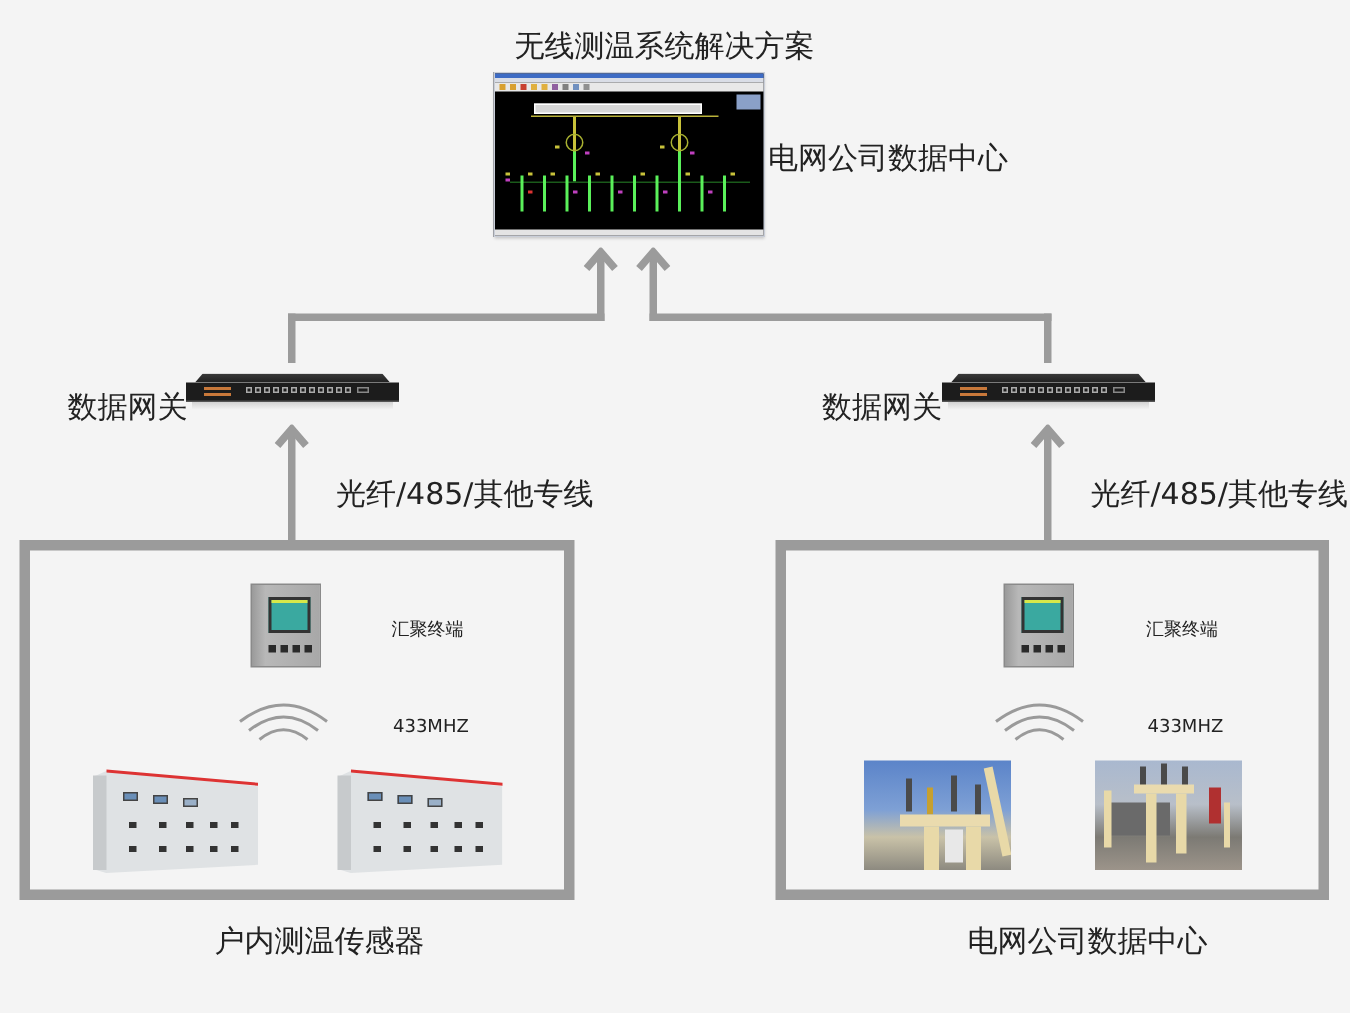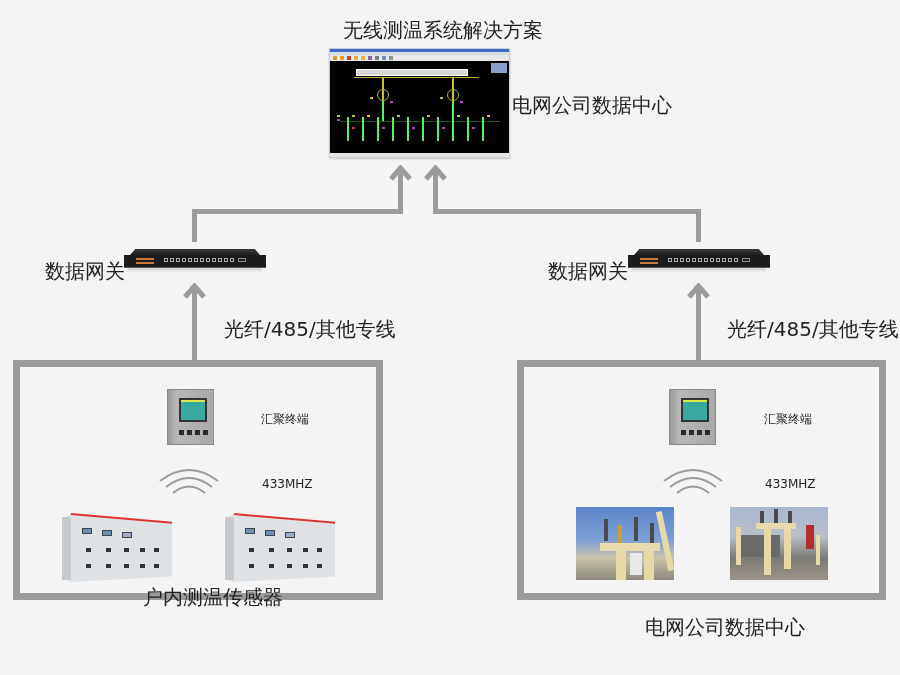--- a/index.html
+++ b/index.html
@@ -245,21 +245,21 @@
   <div class="cab-cell" style="left:62px;top:40px"></div>
   <div class="cab-cell" style="left:78px;top:40px"></div>
   <div class="cab-cell" style="left:92px;top:40px"></div>
   <div class="cab-cell" style="left:24px;top:56px"></div>
   <div class="cab-cell" style="left:44px;top:56px"></div>
   <div class="cab-cell" style="left:62px;top:56px"></div>
   <div class="cab-cell" style="left:78px;top:56px"></div>
   <div class="cab-cell" style="left:92px;top:56px"></div>
 </div>
 
-<div class="abs txt" style="left:143px;top:584px;font-family:Liberation Mono, monospace;">户内测温传感器</div>
+<div class="abs txt" style="left:143px;top:614px;font-family:Liberation Mono, monospace;">户内测温传感器</div>
 
 <div class="box" style="left:517px;top:360px;width:369px;height:240px;"></div>
 
 <div class="terminal" style="left:669px;top:389px;">
   <div class="term-screen"></div>
   <div class="term-btn" style="left:11px"></div>
   <div class="term-btn" style="left:19px"></div>
   <div class="term-btn" style="left:27px"></div>
   <div class="term-btn" style="left:35px"></div>
 </div>

